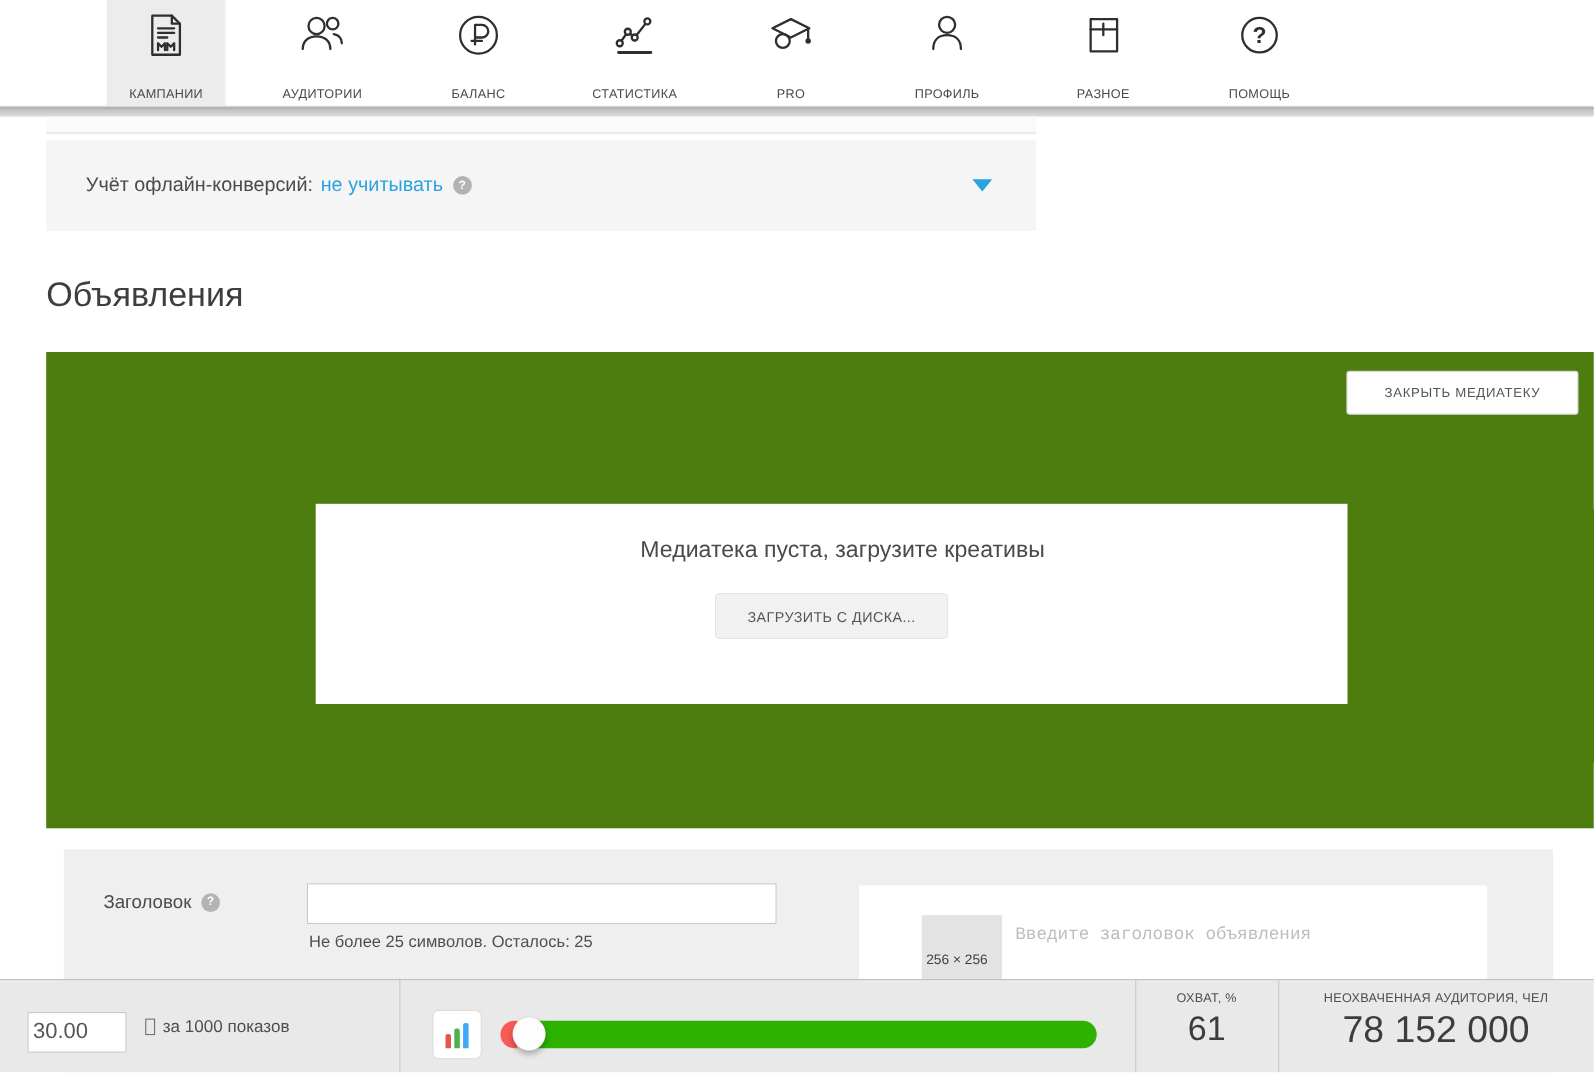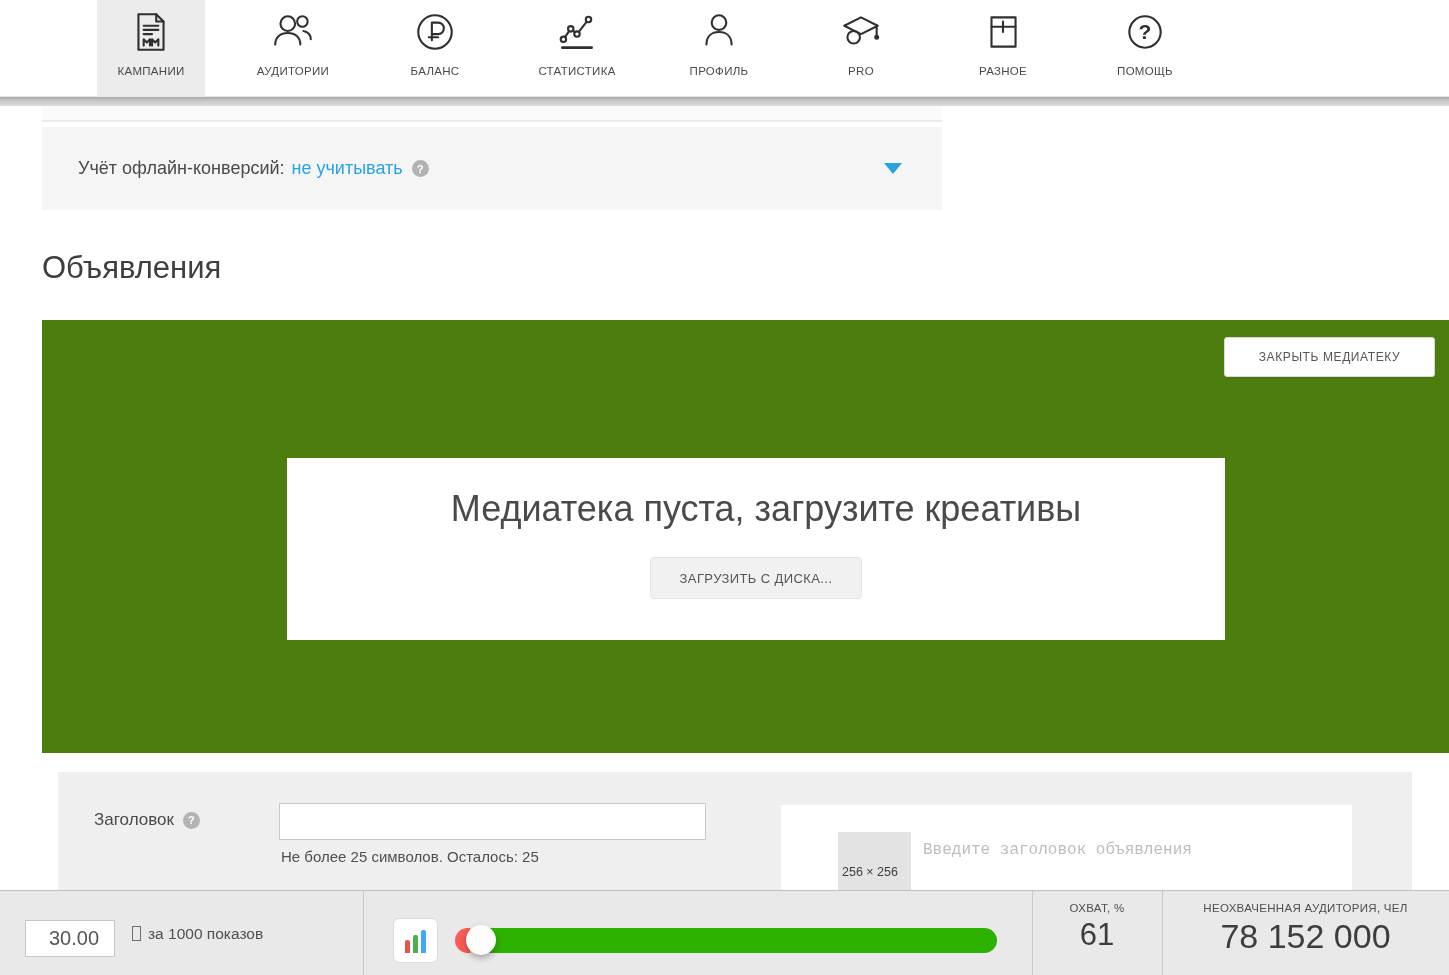--- a/index.html
+++ b/index.html
@@ -7,21 +7,21 @@
   .screen { position:relative; width:1449px; height:975px; background:#fff; overflow:hidden; }
 
   
   .nav { position:absolute; top:0; left:0; width:1449px; height:97px; background:#fff;
          display:flex; padding-left:97px; gap:34px; border-bottom:1px solid #e6e6e6; }
   .nav-item { width:108px; height:97px; display:flex; flex-direction:column; align-items:center;
               padding-top:9px; cursor:pointer; }
   .nav-item.active { background:#ececec; }
   .nav-item svg { width:46px; height:46px; stroke:#2f2f2f; fill:none; stroke-width:2;
                   stroke-linecap:round; stroke-linejoin:round; }
-  .nav-label { margin-top:6px; font-size:11.5px; color:#4a4a4a; letter-spacing:.3px; white-space:nowrap; }
+  .nav-label { margin-top:20px; font-size:11.5px; color:#4a4a4a; letter-spacing:.3px; white-space:nowrap; }
 
   
   .scroll-strip { position:absolute; top:97px; left:0; width:1449px; height:9px;
                   background:linear-gradient(180deg,#a9a9a9 0%,#c7c7c7 40%,#dcdcdc 100%); }
 
   
   .prev-panel { position:absolute; left:42px; top:106px; width:900px; height:16px;
                 background:#fafafa; border-bottom:2px solid #ebebeb; }
   .offline-panel { position:absolute; left:42px; top:127px; width:900px; height:83px;
                    background:#f5f5f5; display:flex; align-items:center; padding:0 40px 0 36px; }
@@ -34,21 +34,21 @@
               border-right:9px solid transparent; border-top:11px solid #29a3dd; cursor:pointer; }
 
   
   .ads-title { position:absolute; left:42px; top:250px; font-size:31px; color:#3e3e3e; }
 
   .media-panel { position:absolute; left:42px; top:320px; width:1407px; height:433px; background:#4d7c0f; }
   .close-btn { position:absolute; top:17px; right:14px; width:211px; height:40px; background:#fff;
                border:1px solid #d9d9d9; border-radius:3px; font-family:inherit; font-size:12px;
                color:#555; letter-spacing:.6px; cursor:pointer; box-shadow:0 1px 1px rgba(0,0,0,.04); }
   .media-inner { position:absolute; left:245px; top:138px; width:938px; height:182px; background:#fff; }
-  .empty-msg { text-align:center; padding-top:30px; font-size:36px; color:#4a4a4a;padding-left:20px; }
+  .empty-msg { text-align:center; padding-top:30px; font-size:21px; color:#4a4a4a;padding-left:20px; }
   .upload-btn { display:block; margin:27px auto 0; width:212px; height:42px; background:#f1f1f1;
                 border:1px solid #e4e4e4; border-radius:4px; font-family:inherit; font-size:13px;
                 color:#555; letter-spacing:.4px; cursor:pointer; }
 
   
   .form-panel { position:absolute; left:58px; top:772px; width:1354px; height:203px; background:#f0efef; }
   .field-label-row { position:absolute; left:36px; top:38px; display:flex; align-items:center; }
   .field-label { font-size:17px; color:#4a4a4a; }
   .title-input { position:absolute; left:221px; top:31px; width:427px; height:37px; background:#fff;
                  border:1px solid #c9c9c9; font-family:inherit; font-size:16px; padding:0 10px; color:#333; }
@@ -56,21 +56,21 @@
   .preview-card { position:absolute; left:723px; top:33px; width:571px; height:170px; background:#fff; }
   .thumb { position:absolute; left:57px; top:27px; width:73px; height:73px; background:#e3e3e3; }
   .thumb-label { position:absolute; left:4px; top:33px; font-size:12.5px; color:#3e3e3e; white-space:nowrap; }
   .preview-placeholder { position:absolute; left:142px; top:36px; font-size:16px; color:#bdbdbd;font-family:Liberation Mono, monospace; }
 
   
   .footer { position:absolute; left:0; top:890px; width:1449px; height:85px; background:#e9e9e9;
             border-top:1px solid #bfbfbf; z-index:5; }
   .v-div { position:absolute; top:0; bottom:0; width:1px; background:#c9c9c9; }
   .price-input { position:absolute; left:25px; top:29px; width:90px; height:37px; background:#fff;
-                 border:1px solid #c6c6c6; font-family:inherit; font-size:20px; color:#555; padding-left:23px; }
+                 border:1px solid #c6c6c6; font-family:inherit; font-size:20px; color:#555; padding-left:4px; }
   .price-unit { position:absolute; left:132px; top:0; height:85px; display:flex; align-items:center;
                 font-size:15.5px; color:#4f4f4f; }
   .tofu { display:inline-block; width:9px; height:15px; border:1px solid #6f6f6f; margin-right:7px; }
   .chart-btn { position:absolute; left:393px; top:27px; width:45px; height:45px; background:#fff;
                border:1px solid #dcdcdc; border-radius:6px; cursor:pointer;
                display:flex; align-items:flex-end; justify-content:center; gap:3px; padding-bottom:9px; }
   .bar { width:5px; border-radius:2px 2px 0 0; }
   .bar.r { height:13px; background:#e2574c; }
   .bar.g { height:18px; background:#4caf50; }
   .bar.b { height:23px; background:#3fa9f5; }
@@ -139,37 +139,37 @@
           <circle cx="22" cy="24" r="2.6" fill="#fff"></circle>
             <circle cx="33" cy="10" r="2.6" fill="#fff"></circle>
         </svg>
       </span>
       <span class="nav-label">СТАТИСТИКА</span>
     </div>
 
     <div class="nav-item">
       <span>
         <svg viewBox="0 0 44 44">
-          <circle cx="22" cy="13" r="7"></circle>
-          <path d="M10 34 c0 -8 5 -12 12 -12 s12 4 12 12"></path>
-        </svg>
-      </span>
-      <span class="nav-label">ПРОФИЛЬ</span>
-    </div>
-
-    <div class="nav-item">
-      <span>
-        <svg viewBox="0 0 44 44">
           <path d="M22 8 L38 16 L22 24 L6 16 Z"></path>
           <circle cx="15" cy="27" r="6"></circle>
           <path d="M37 17 v8"></path>
             <circle cx="37" cy="27" r="1.4" fill="#2f2f2f"></circle>
         </svg>
       </span>
       <span class="nav-label">PRO</span>
+    </div>
+
+    <div class="nav-item">
+      <span>
+        <svg viewBox="0 0 44 44">
+          <circle cx="22" cy="13" r="7"></circle>
+          <path d="M10 34 c0 -8 5 -12 12 -12 s12 4 12 12"></path>
+        </svg>
+      </span>
+      <span class="nav-label">ПРОФИЛЬ</span>
     </div>
 
     <div class="nav-item">
       <span>
         <svg viewBox="0 0 44 44">
           <rect x="11" y="8" width="23" height="28"></rect>
           <line x1="11" y1="17" x2="34" y2="17"></line>
           <line x1="22" y1="12" x2="22" y2="22"></line>
         </svg>
       </span>

